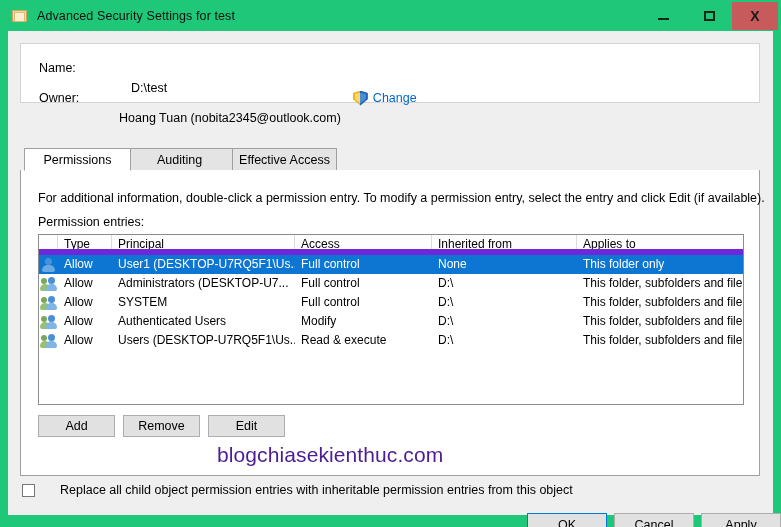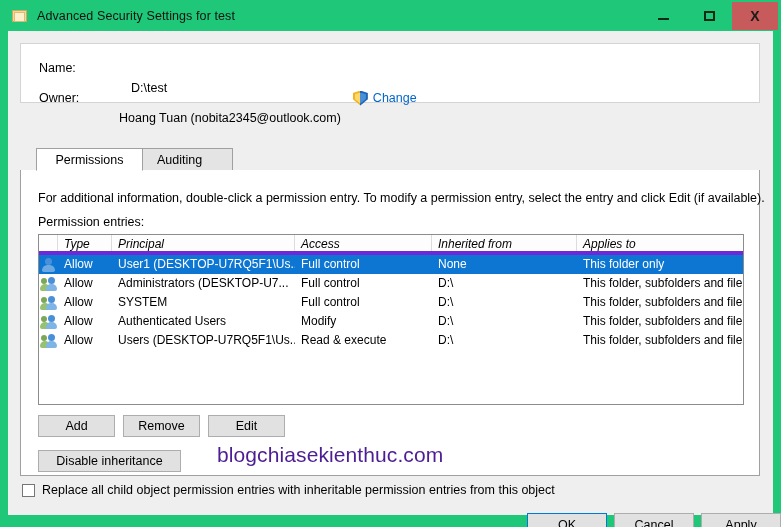--- a/index.html
+++ b/index.html
@@ -175,21 +175,21 @@
     justify-content: center;
     font-size: 12.5px;
     color: #000;
     cursor: pointer;
   }
   .tab.active {
     background: #ffffff;
     border-bottom: 1px solid #ffffff;
     z-index: 3;
   }
-  #tab-0 { left: 16px;    width: 107px; }
+  #tab-0 { left: 4px;    width: 107px; }
   #tab-1 { left: 106px; width: 107px; }
   #tab-2 { left: 212px; width: 105px; }
 
   #tabpane {
     position: absolute;
     left: 12px; top: 139px;
     width: 740px;
     height: 306px;
     background: #ffffff;
     border: 1px solid #a0a0a0;
@@ -221,23 +221,22 @@
     height: 171px;
     background: #ffffff;
     border: 1px solid #8c8c8c;
     box-sizing: border-box;
     overflow: hidden;
   }
   #list-header {
     display: flex;
     height: 20px;
     background: #fdfdfd;
-    border-bottom: 4px solid #6d28d9;
-    box-sizing: border-box;
-    font-style: italic;
+    border-bottom: 6px solid #6d28d9;
+    box-sizing: border-box;
   }
   #list-header .hcell {
     box-sizing: border-box;
     border-right: 1px solid #dcdcdc;
     padding-left: 6px;
     font-size: 12px;
     color: #000;
     line-height: 19px;
     white-space: nowrap;
     overflow: hidden;
@@ -335,20 +334,21 @@
     white-space: nowrap;
     letter-spacing: .1px;
   }
 
   
   #replace-row {
     position: absolute;
     left: 14px; top: 452px;
     display: flex;
     align-items: center;
+    gap: 18px;
   }
   #replace-box {
     width: 13px; height: 13px;
     background: #ffffff;
     border: 1px solid #767676;
     box-sizing: border-box;
     flex: none;
     cursor: pointer;
   }
   #replace-label {
@@ -419,20 +419,21 @@
           <span class="sh"></span>
           <span class="sh-in"></span>
         </span>
         <a id="change-link" href="#">Change</a>
       </div>
     </div>
 
     <div id="tabstrip">
       <div class="tab active" id="tab-0">Permissions</div>
       <div class="tab" id="tab-1">Auditing</div>
+      <div class="tab" id="tab-2">Effective Access</div>
     </div>
 
     <div id="tabpane">
 
       <div id="instruction">For additional information, double-click a permission entry. To modify a permission entry, select the entry and click Edit (if available).</div>
       <div id="entries-label">Permission entries:</div>
 
       <div id="listbox">
         <div id="list-header">
           <div class="hcell c-icon"></div>
@@ -515,21 +516,20 @@
               <div class="cell c-acc">Read &amp; execute</div>
               <div class="cell c-inh">D:\</div>
               <div class="cell c-app">This folder, subfolders and files</div>
             </div>
           </div>
       </div>
 
       <button class="btn" id="btn-add">Add</button>
       <button class="btn" id="btn-remove">Remove</button>
       <button class="btn" id="btn-edit">Edit</button>
-      <button class="btn" id="btn-disable">Disable inheritance</button>
 
       <div id="watermark">blogchiasekienthuc.com</div>
     </div>
 
     <div id="replace-row">
       <div id="replace-box"></div>
       <div id="replace-label">Replace all child object permission entries with inheritable permission entries from this object</div>
     </div>
 
     <div id="footer">

